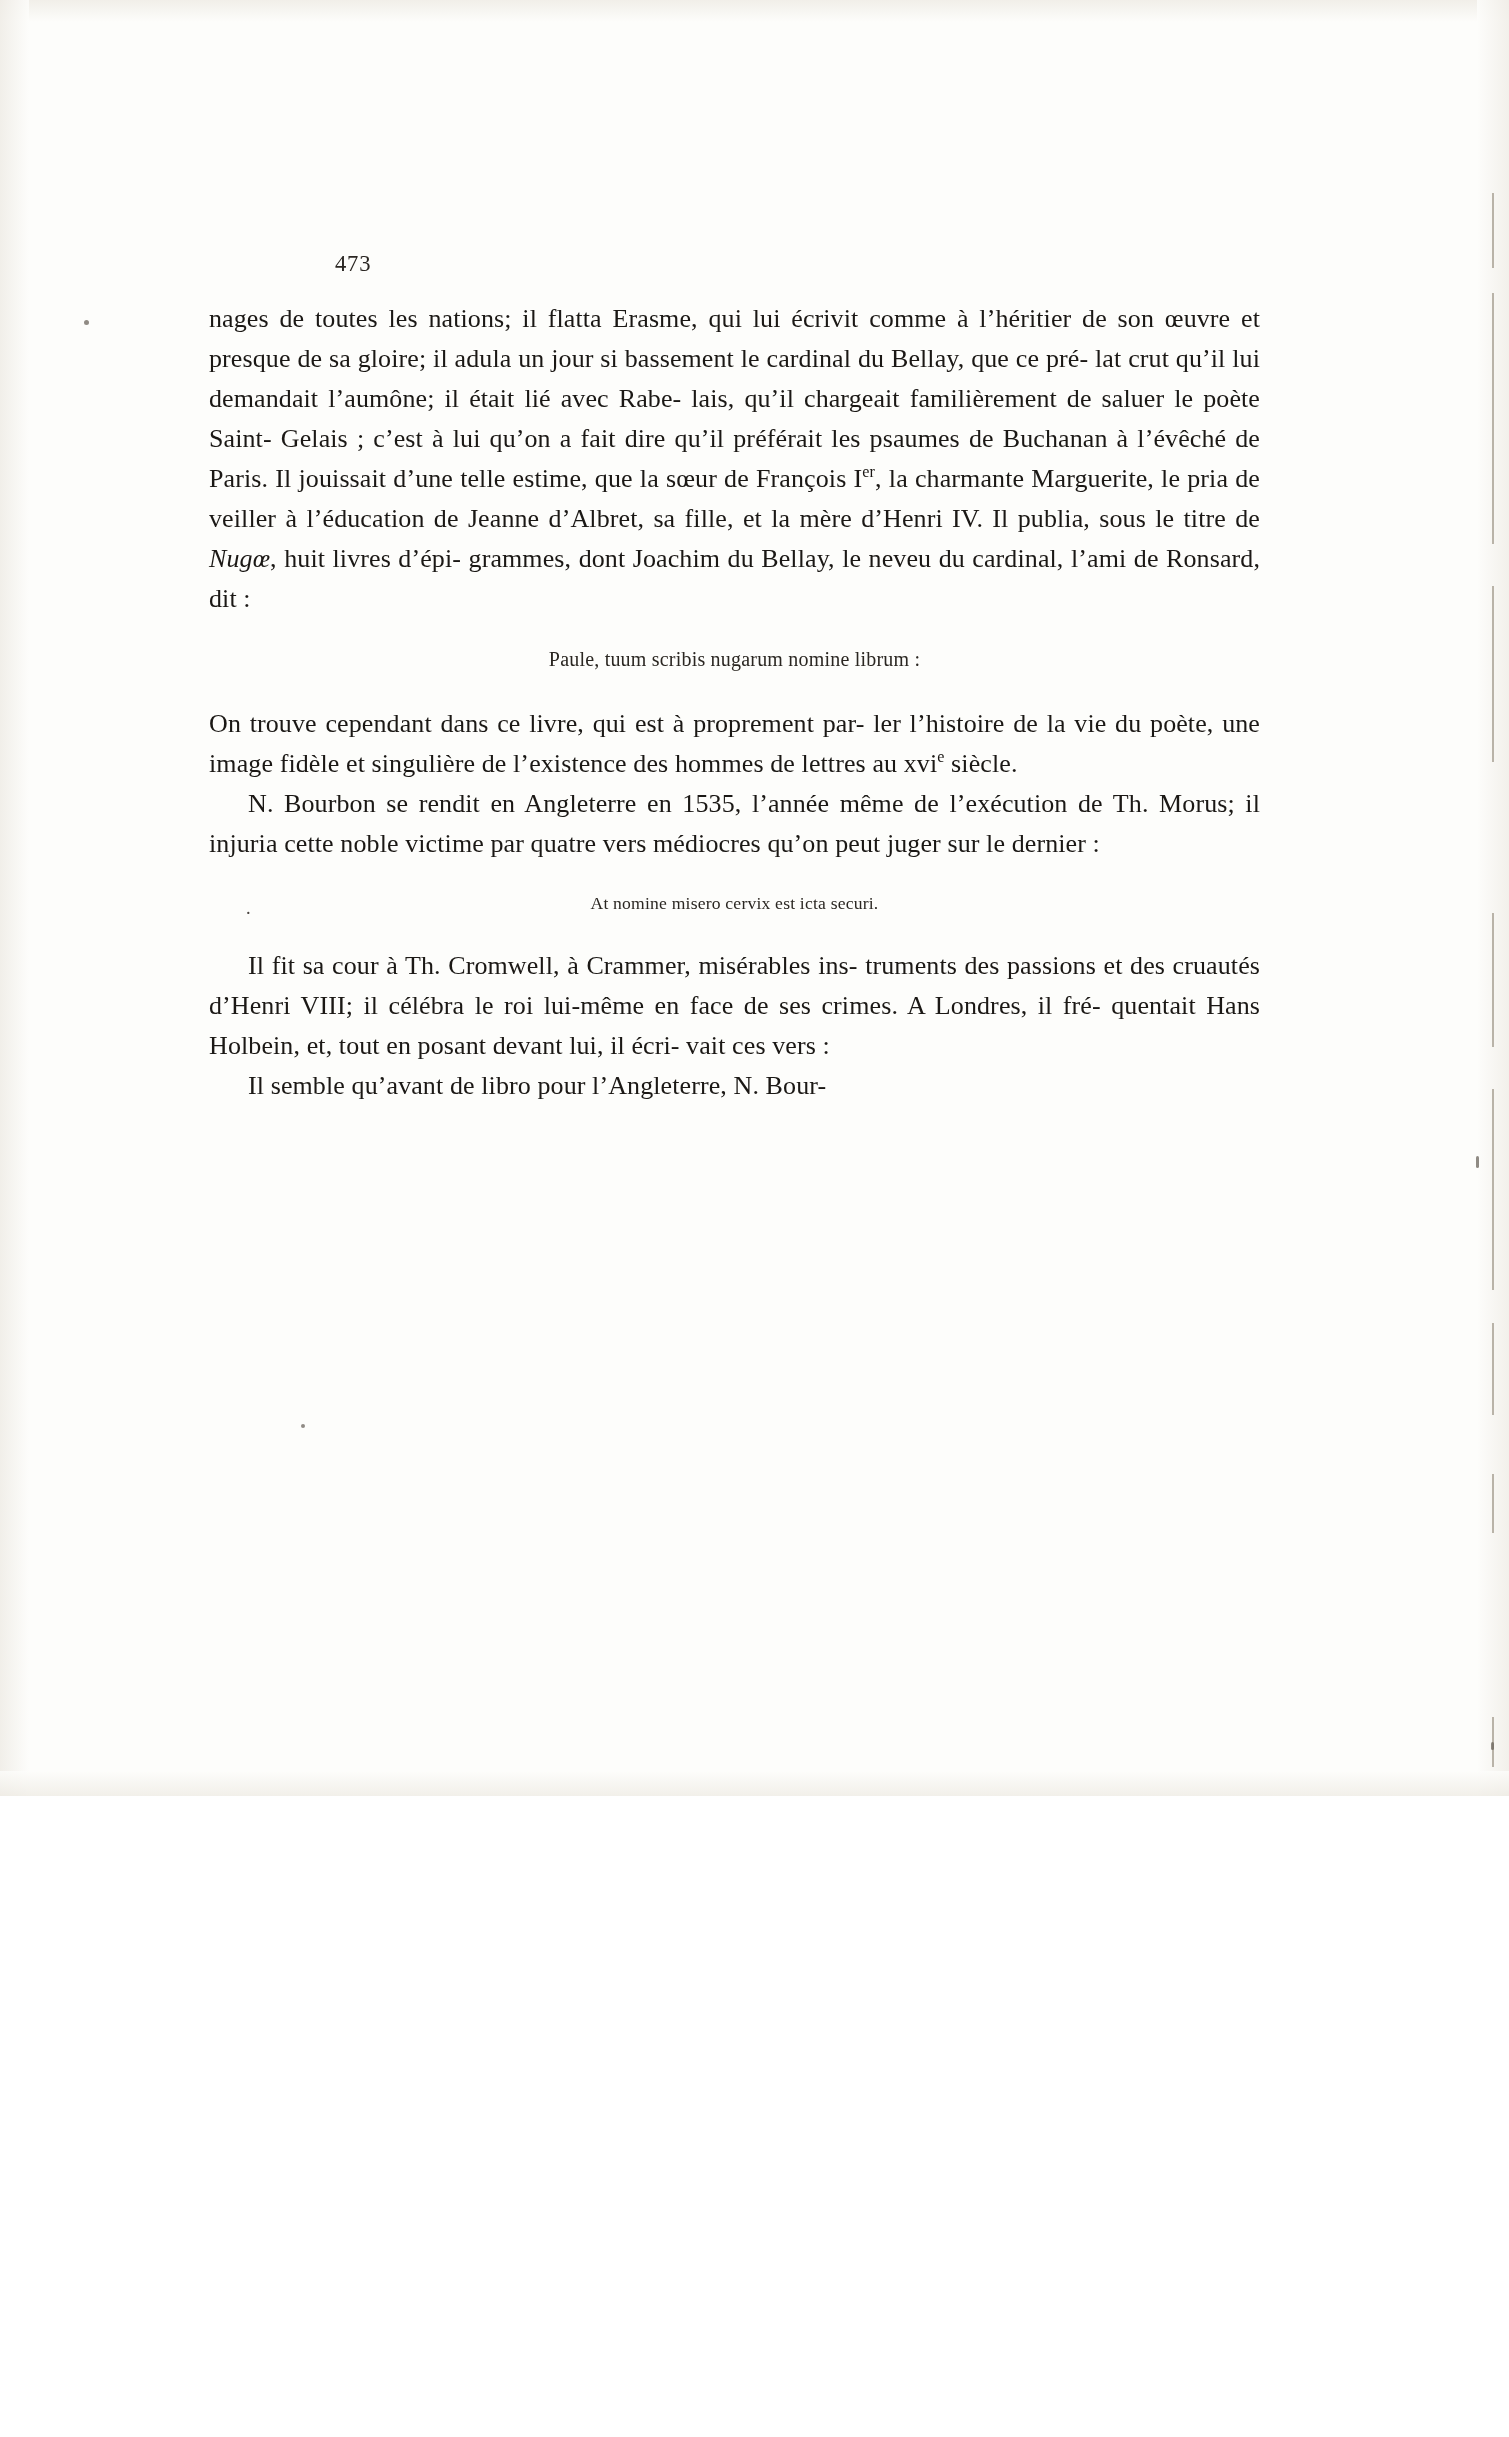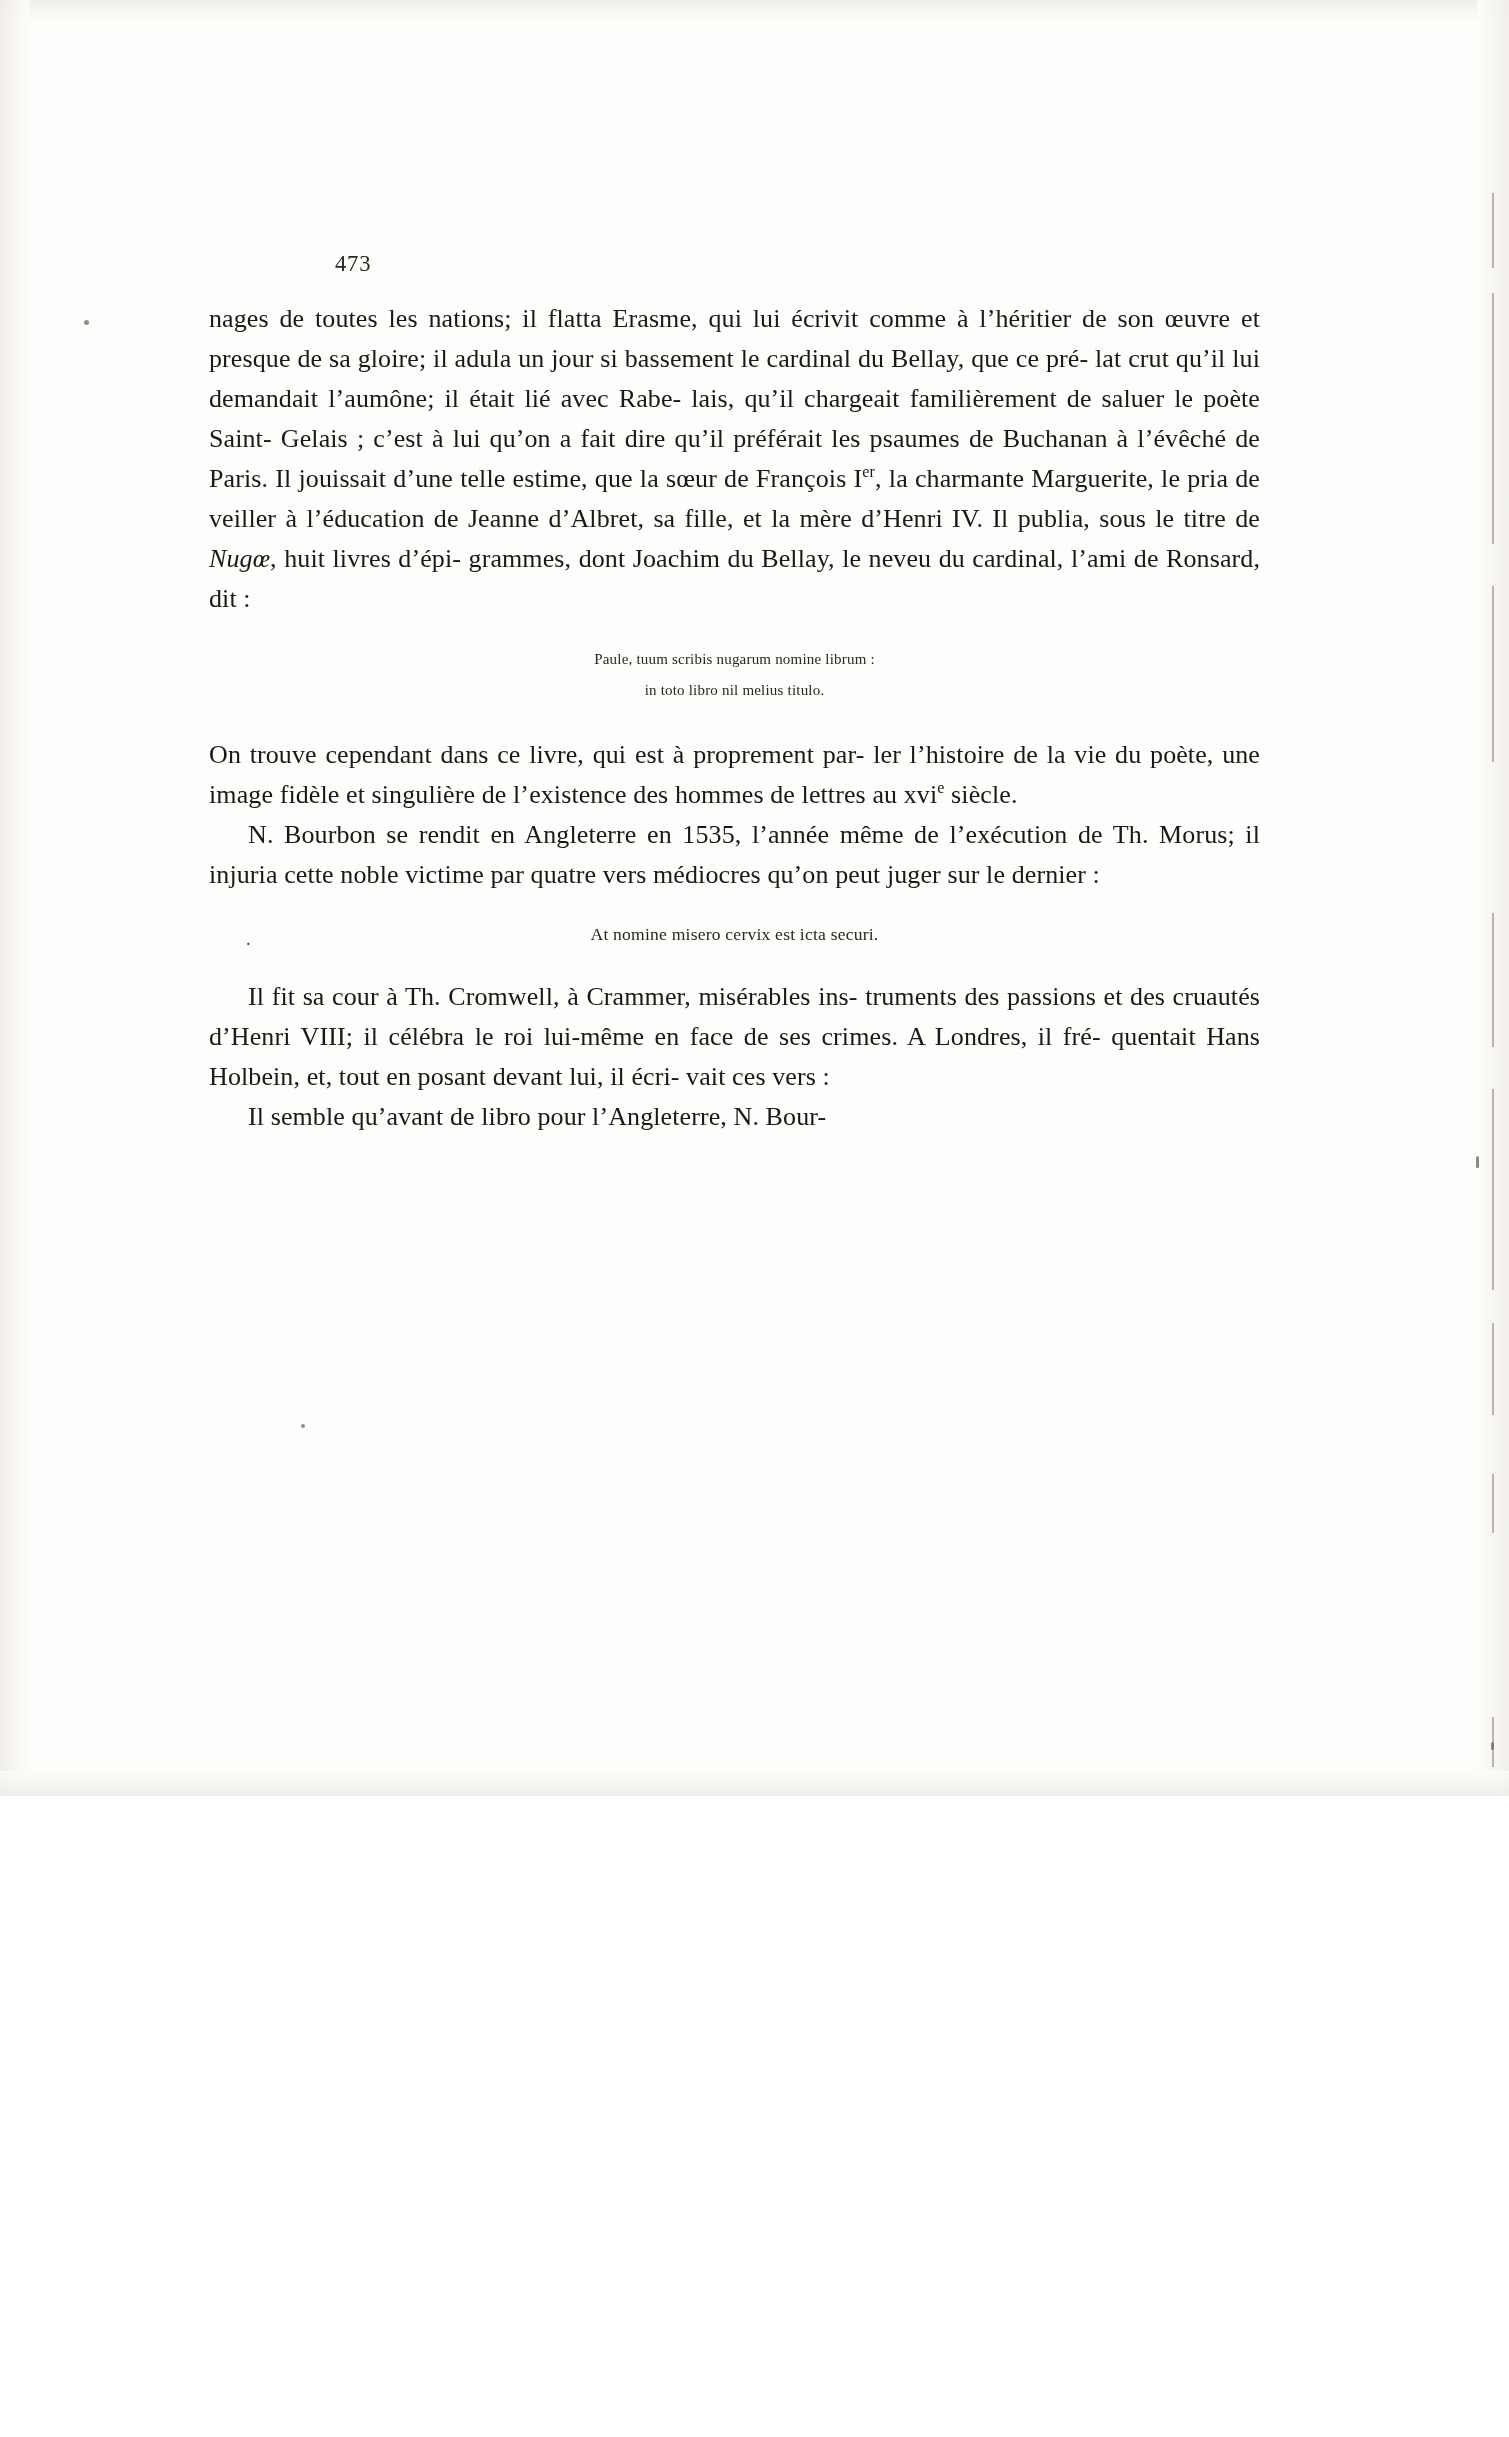--- a/index.html
+++ b/index.html
@@ -84,21 +84,21 @@
     text-align: justify;
     margin: 0 0 0 0;
     color: #1b1815;
     letter-spacing: 0.1px;
   }
   p.body.indent { text-indent: 39px; }
 
   .verse {
     margin: 25px 0 28.5px 0;
     text-align: center;
-    font-size: 15px;
+    font-size: 20px;
     line-height: 31px;
     color: #2b2722;
     letter-spacing: 0.2px;
   }
   .verse .vline { display: block; }
 
   .verse.small {
     font-size: 17.6px;
     line-height: 28.5px;
   }
@@ -169,21 +169,20 @@
       de Buchanan à l’évêché de Paris. Il jouissait d’une telle estime,
       que la sœur de François I<sup>er</sup>, la charmante Marguerite, le pria
       de veiller à l’éducation de Jeanne d’Albret, sa fille, et la mère
       d’Henri IV. Il publia, sous le titre de <i>Nugœ</i>, huit livres d’épi-
       grammes, dont Joachim du Bellay, le neveu du cardinal,
       l’ami de Ronsard, dit :
     </p>
 
     <div class="verse">
       <span class="vline">Paule, tuum scribis nugarum nomine librum :</span>
-      <span class="vline">in toto libro nil melius titulo.</span>
     </div>
 
     <p class="body">
       On trouve cependant dans ce livre, qui est à proprement par-
       ler l’histoire de la vie du poète, une image fidèle et singulière
       de l’existence des hommes de lettres au xvi<sup>e</sup> siècle.
     </p>
 
     <p class="body indent">
       N. Bourbon se rendit en Angleterre en 1535, l’année même

